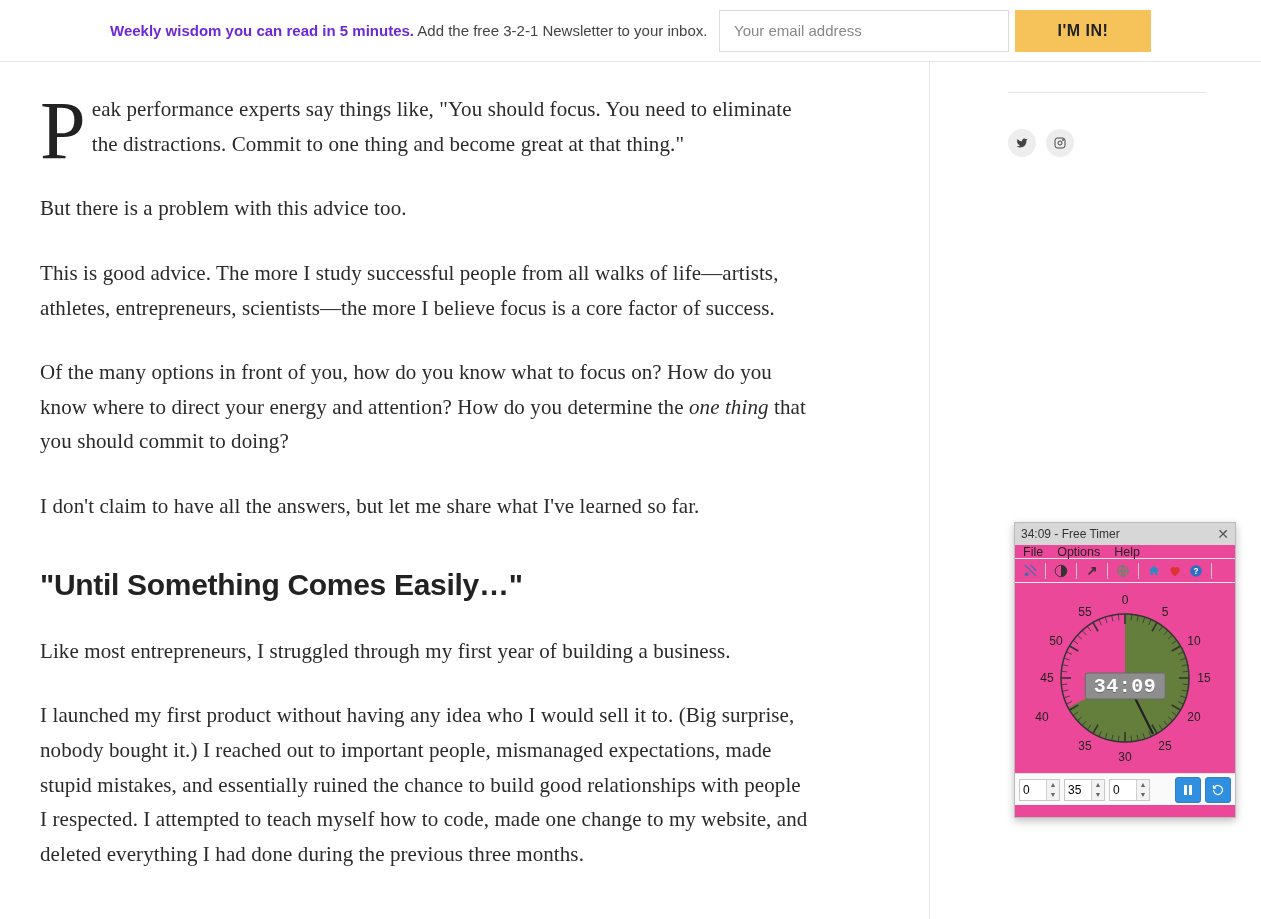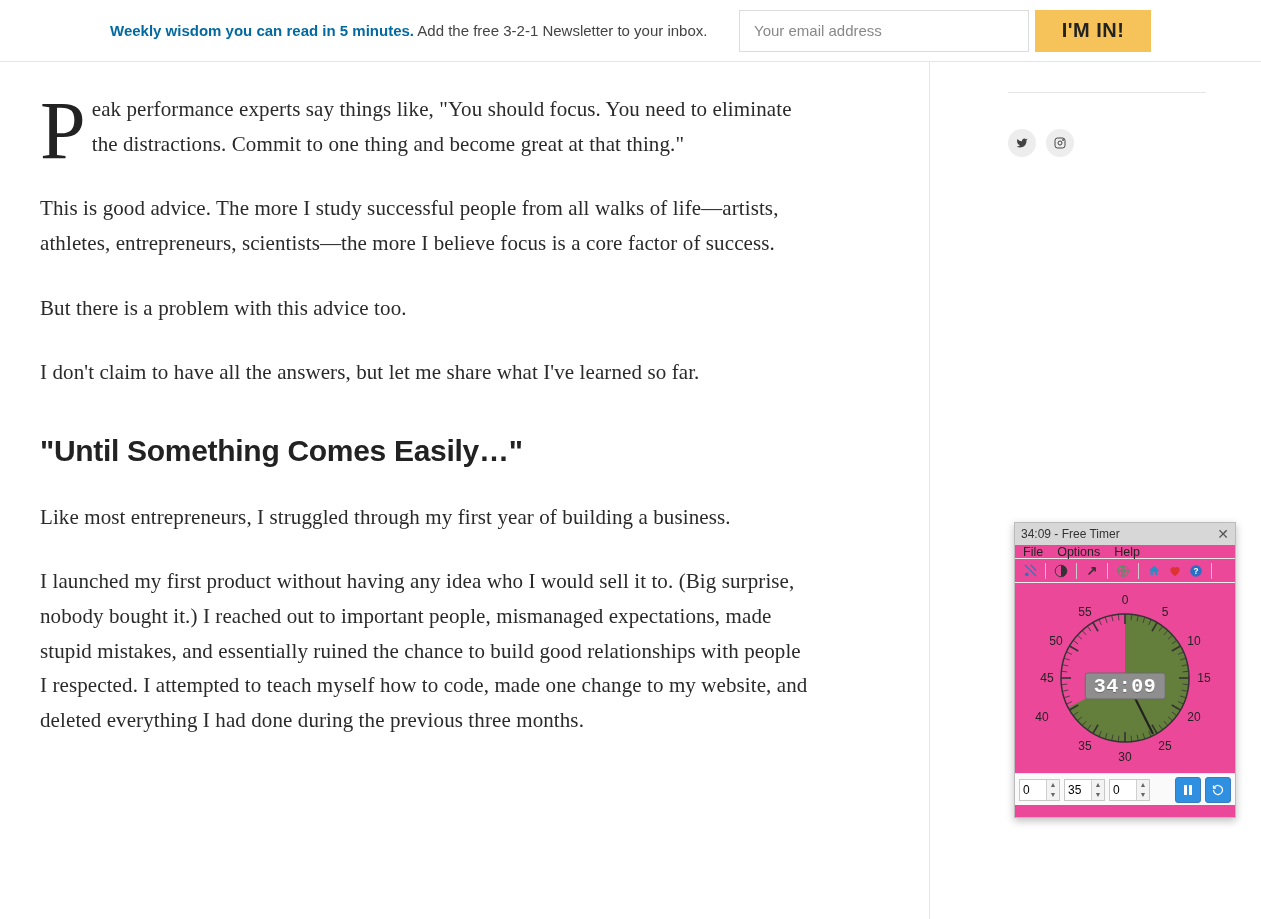--- a/index.html
+++ b/index.html
@@ -16,32 +16,32 @@
   .header-bar {
     width: 100%;
     height: 62px;
     border-bottom: 1px solid #e5e5e5;
     display: flex;
     align-items: center;
     padding: 0 110px;
     font-family: -apple-system, BlinkMacSystemFont, 'Segoe UI', Arial, sans-serif;
   }
   .header-text { font-size: 15px; color: #444; }
-  .header-text strong { color: #0369a1; font-weight: 700; margin-top: 40px; }
+  .header-text strong { color: #6d28d9; font-weight: 700; margin-top: 40px; }
   .header-form { margin-left: auto; display: flex; align-items: flex-end; }
   .email-input {
     width: 290px; height: 42px; border: 1px solid #dcdcdc;
     padding: 0 14px; font-size: 15px; color: #555; outline: none;
     font-family: inherit;
   }
   .email-input::placeholder { color: #888; }
   .im-in-btn {
-    margin-left: 6px; width: 116px; height: 42px;
+    margin-left: 6px; width: 136px; height: 42px;
     background: #f6c35b; border: none; font-weight: 700;
-    font-size: 20px; letter-spacing: 0.5px; color: #222; cursor: pointer;
+    font-size: 16px; letter-spacing: 0.5px; color: #222; cursor: pointer;
     font-family: inherit;
   }
   .page { display: flex; }
   .article-col {
     width: 930px; padding: 30px 120px 0 40px;
     border-right: 1px solid #e5e5e5; min-height: 860px;
   }
   .dropcap {
     float: left; font-size: 82px; line-height: 66px;
     font-weight: 400; margin: 6px 6px 0 0; font-family: Georgia, serif;
@@ -138,22 +138,25 @@
     <input class="email-input" type="text" placeholder="Your email address" style="">
     <button class="im-in-btn">I'M IN!</button>
   </div>
 </div>
 
 <div class="page">
   <div class="article-col">
     <p class="para">
       <span class="dropcap">P</span><span>eak performance experts say things like, "You should focus. You need to eliminate the distractions. Commit to one thing and become great at that thing."</span>
     </p>
+    <p class="para">But there is a problem with this advice too.</p>
     <p class="para">This is good advice. The more I study successful people from all walks of life—artists, athletes, entrepreneurs, scientists—the more I believe focus is a core factor of success.</p>
-    <p class="para">But there is a problem with this advice too.</p>
+    <p class="para">
+      <span>Of the many options in front of you, how do you know what to focus on? How do you know where to direct your energy and attention? How do you determine the </span><em>one thing</em><span> that you should commit to doing?</span>
+    </p>
     <p class="para">I don't claim to have all the answers, but let me share what I've learned so far.</p>
     <h2 class="section-title">"Until Something Comes Easily…"</h2>
     <p class="para">Like most entrepreneurs, I struggled through my first year of building a business.</p>
     <p class="para">I launched my first product without having any idea who I would sell it to. (Big surprise, nobody bought it.) I reached out to important people, mismanaged expectations, made stupid mistakes, and essentially ruined the chance to build good relationships with people I respected. I attempted to teach myself how to code, made one change to my website, and deleted everything I had done during the previous three months.</p>
   </div>
 
   <div class="sidebar">
     <div class="sidebar-divider"></div>
     <div class="social-row">
       <div class="social-btn">

